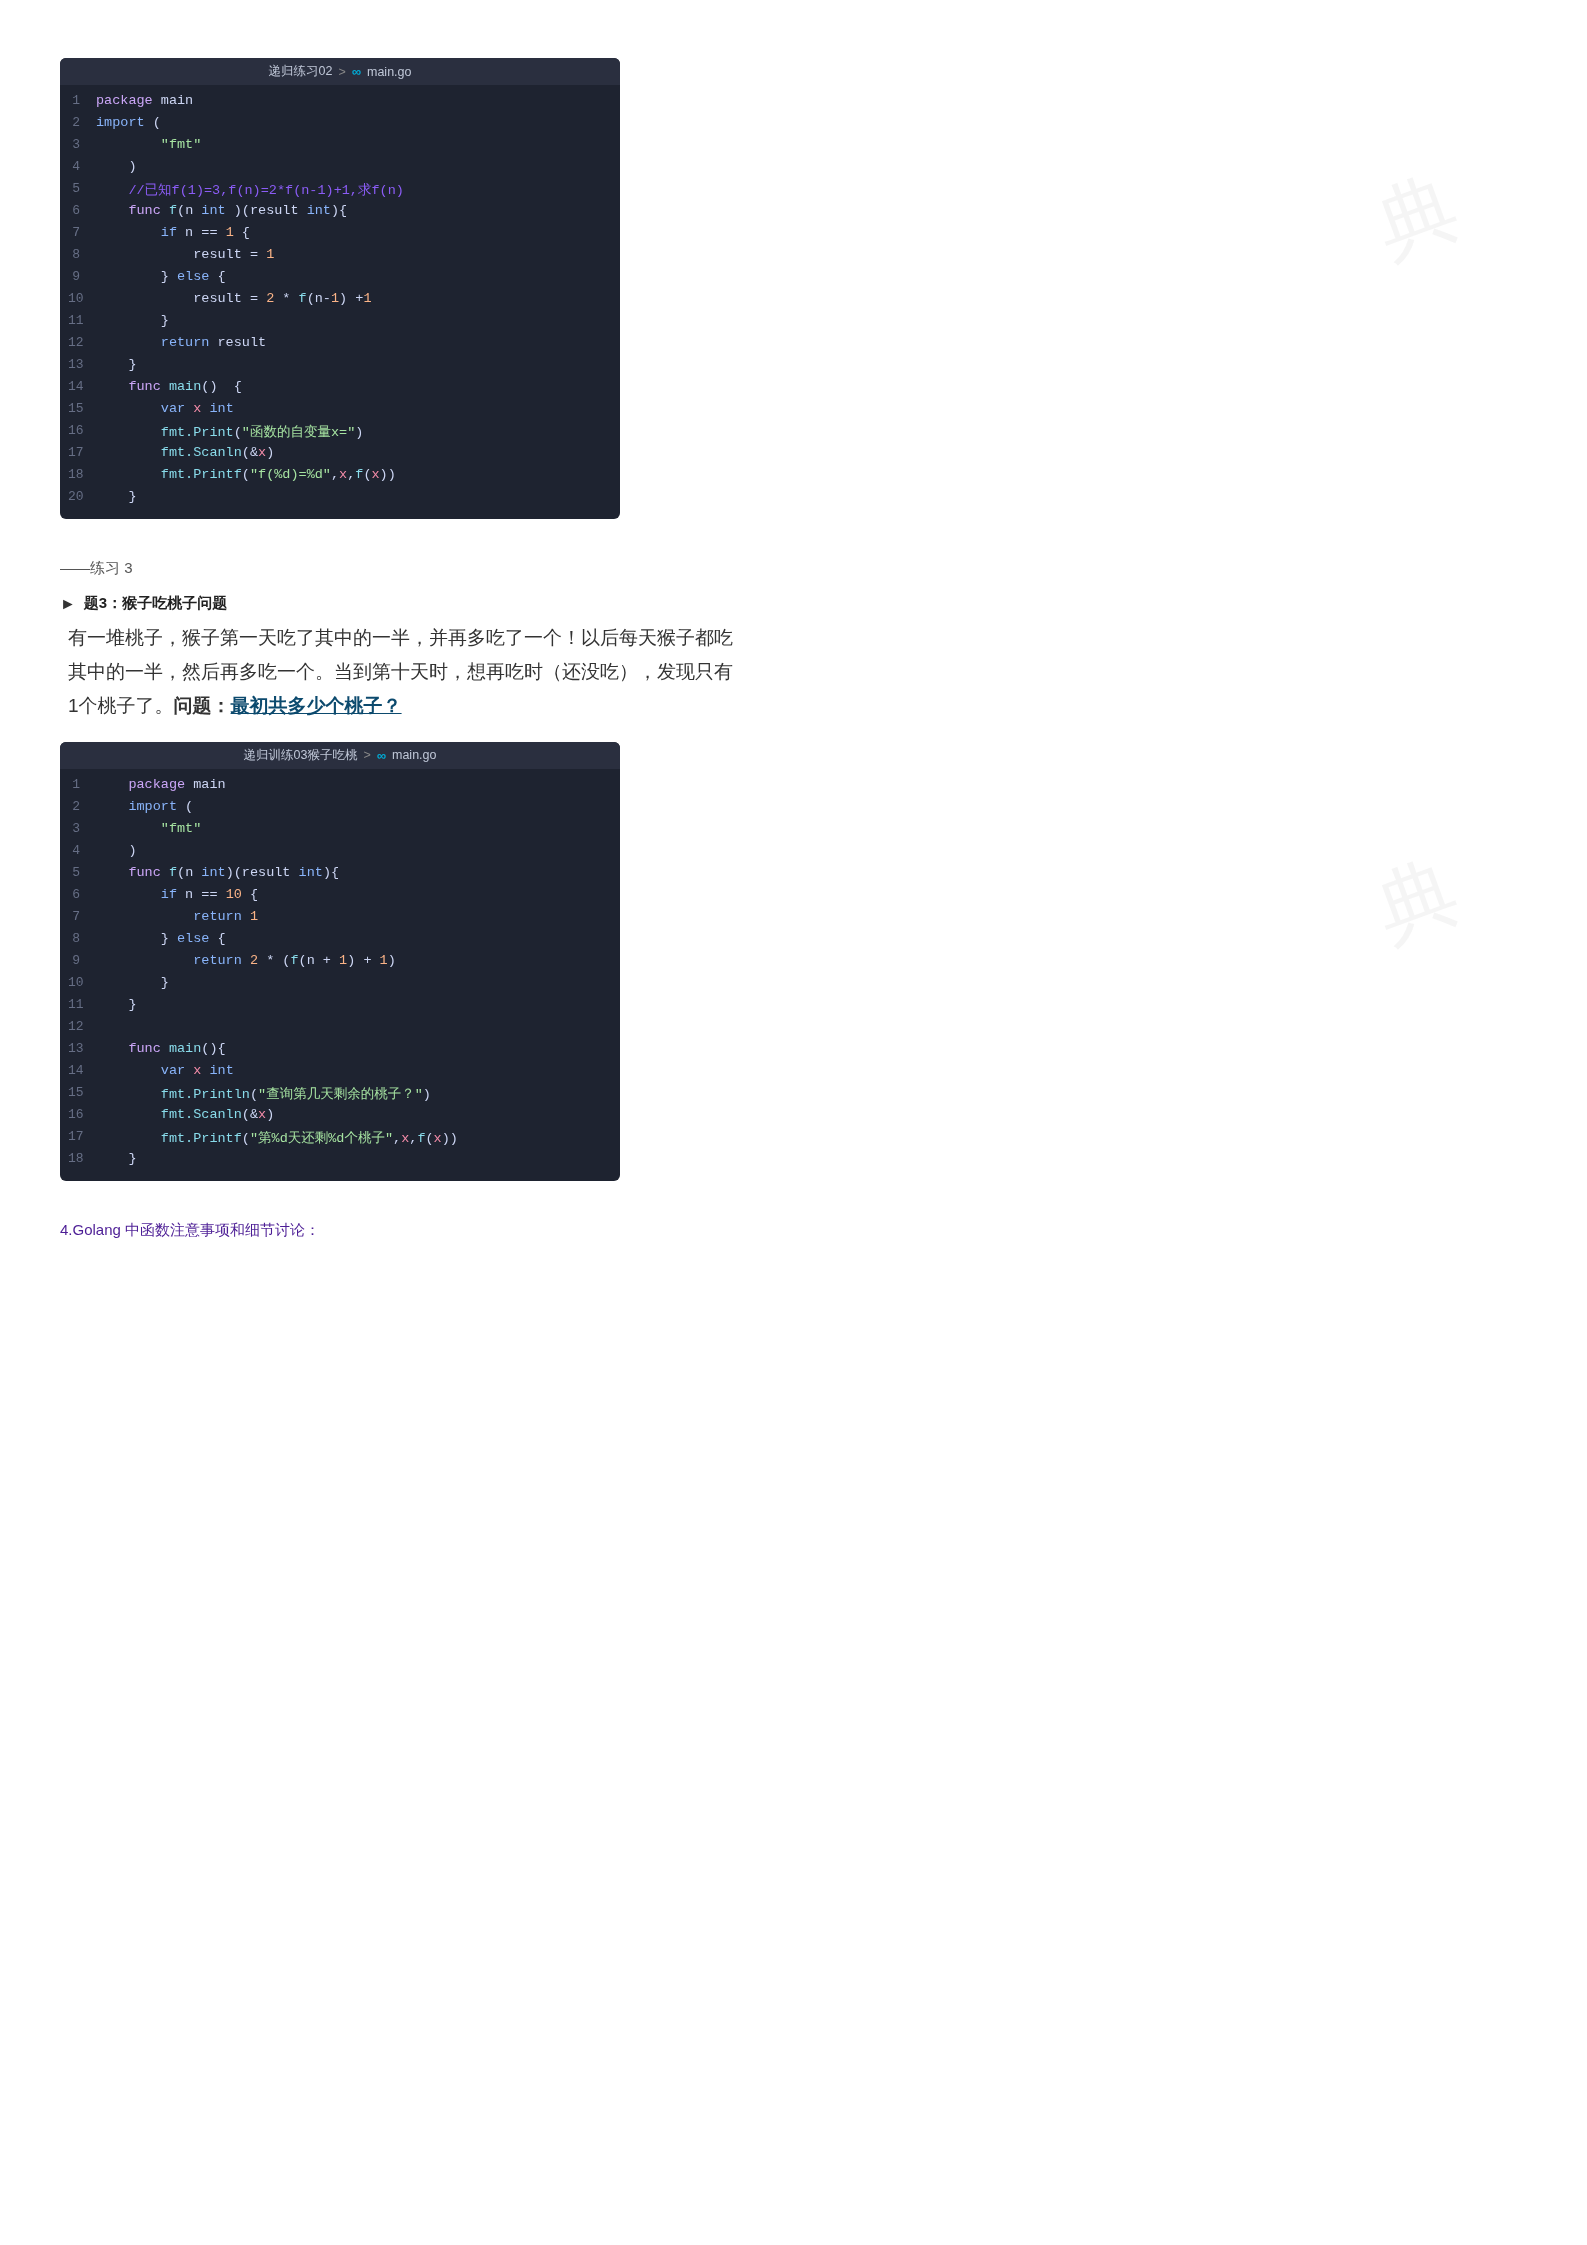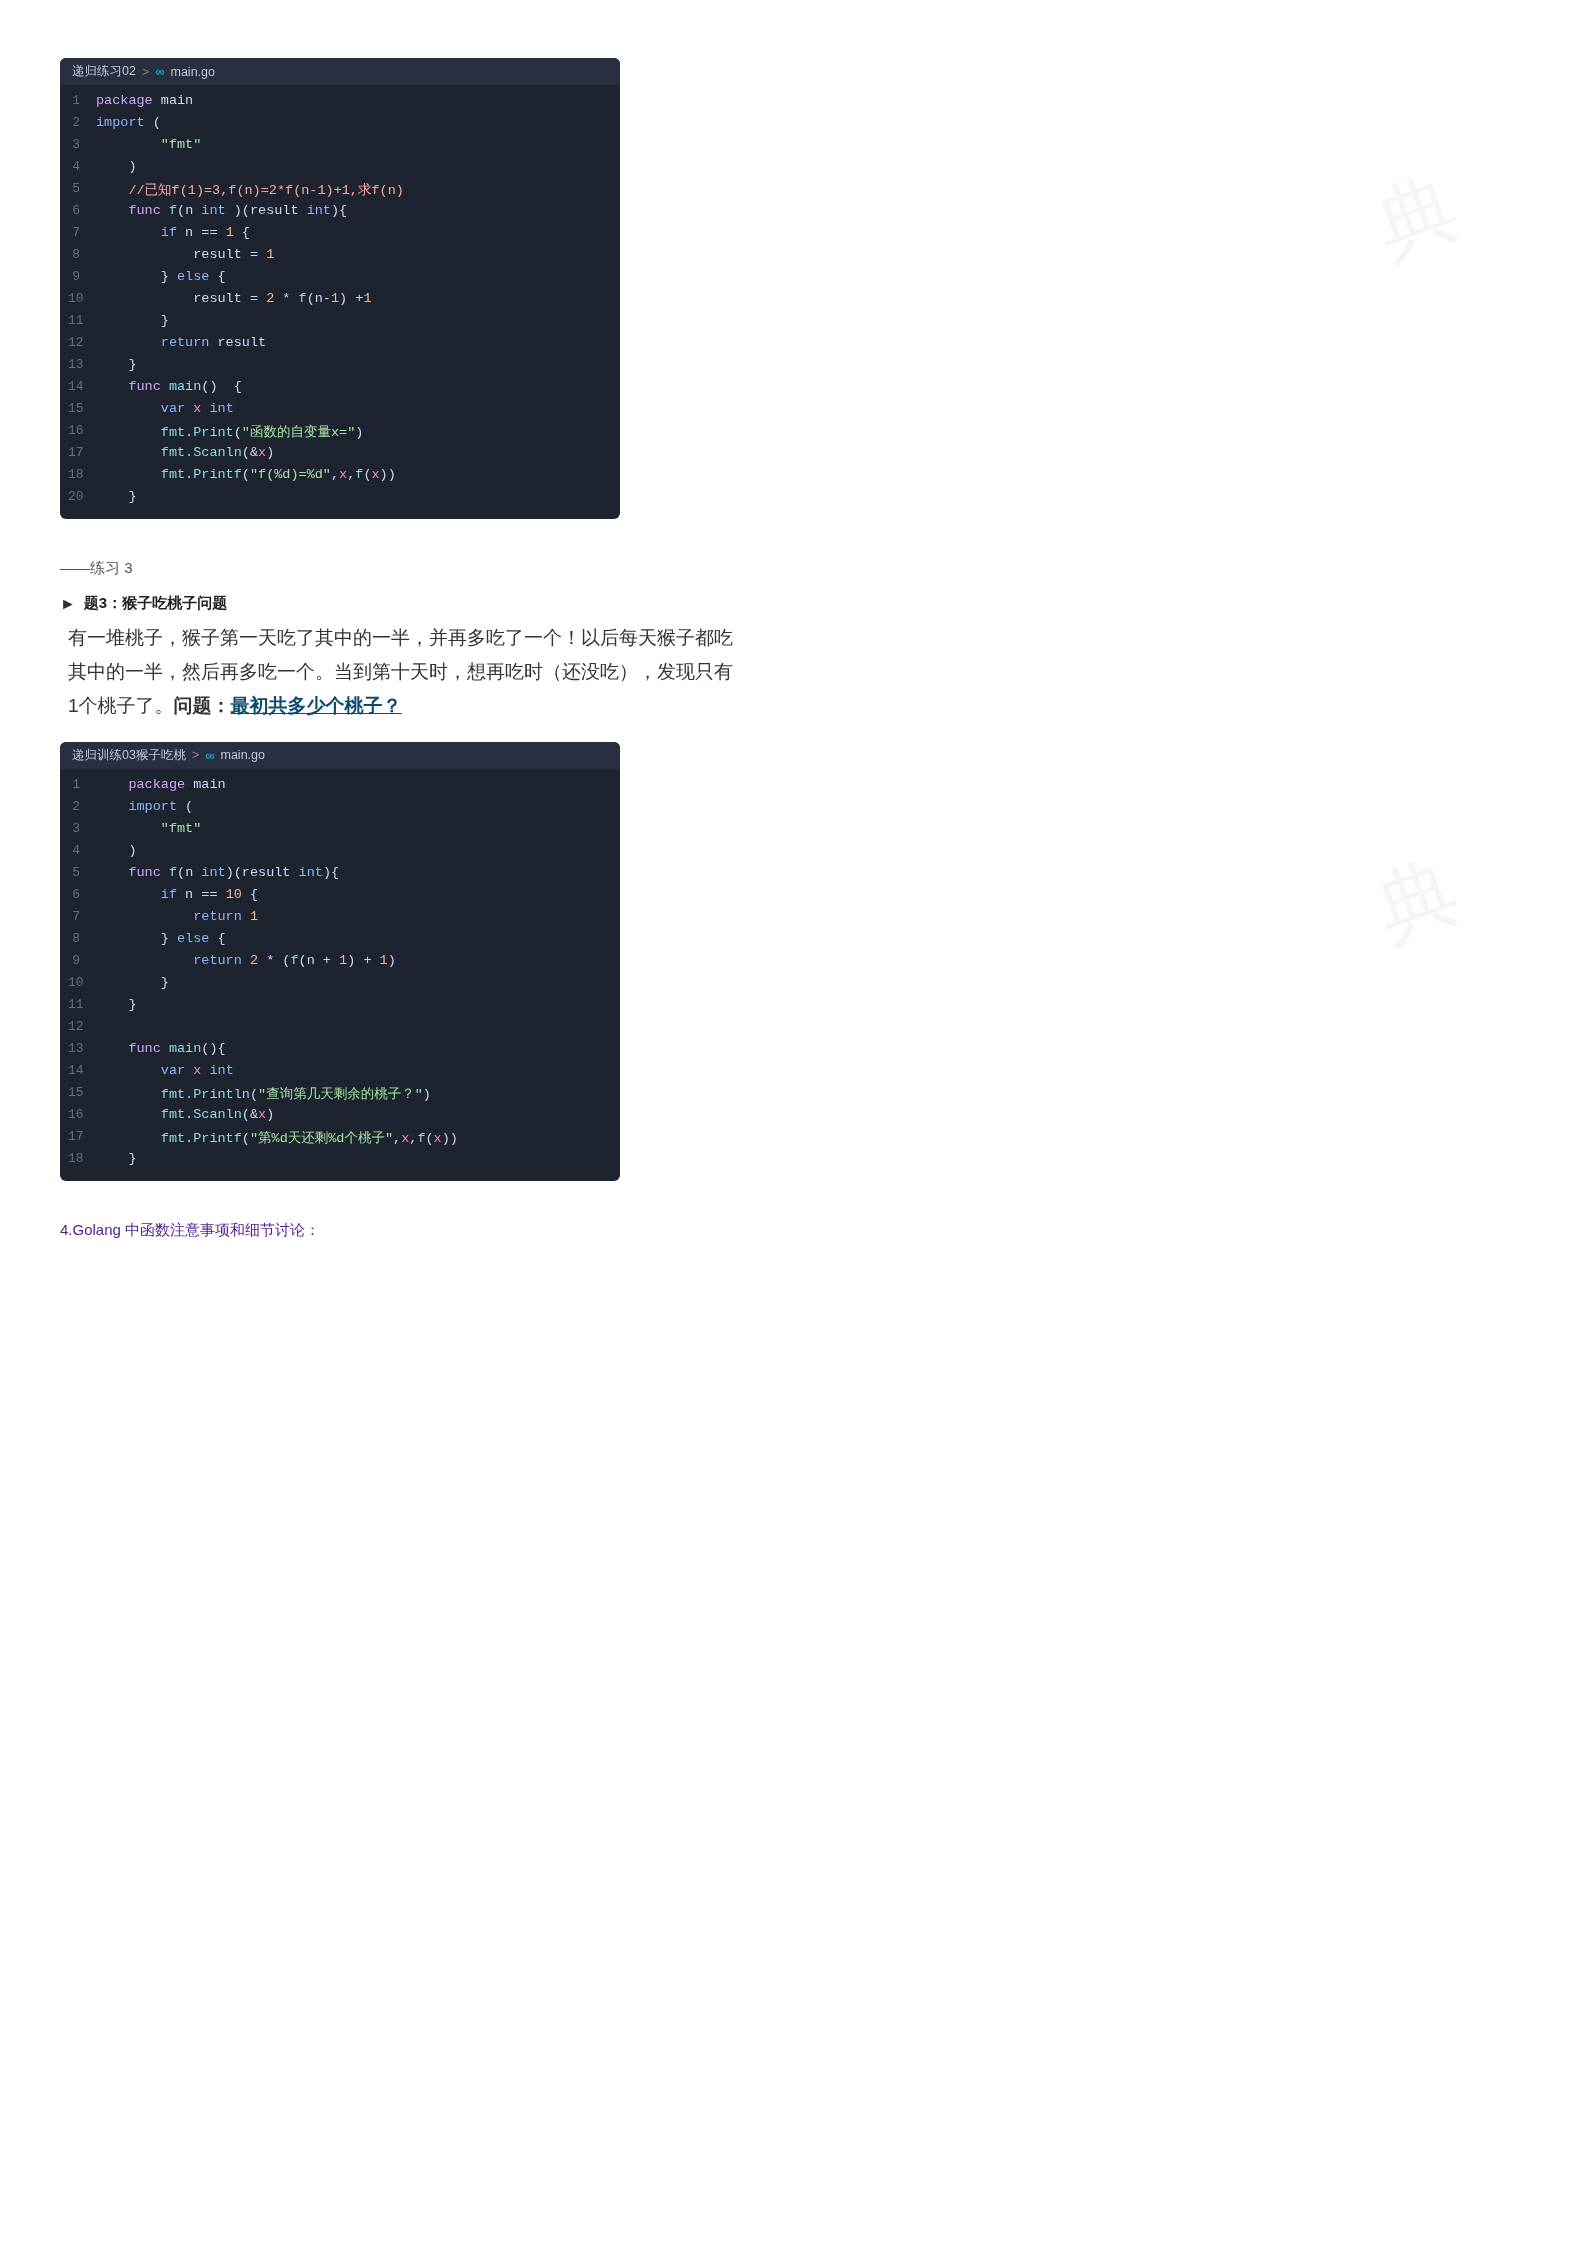--- a/index.html
+++ b/index.html
@@ -31,20 +31,21 @@
 
     .code-block-title {
       background: #2a2f3f;
       color: #c0c8d8;
       font-size: 12.5px;
       padding: 5px 12px;
       display: flex;
       align-items: center;
       gap: 6px;
       font-family: "PingFang SC", "Microsoft YaHei", sans-serif;
+      justify-content: center;
     }
 
     .code-block-title .breadcrumb-sep {
       color: #888;
     }
 
     .code-block-title .go-icon {
       color: #00acd7;
       font-weight: bold;
       font-size: 13px;
@@ -76,21 +77,21 @@
       color: #cdd6f4;
       white-space: pre;
       flex: 1;
       padding-right: 12px;
     }
 
     
     .kw { color: #89b4fa; } 
     .kw2 { color: #cba6f7; } 
     .str { color: #a6e3a1; } 
-    .cm { color: #fca5a5; } 
+    .cm { color: #8b5cf6; } 
     .fn { color: #89dceb; } 
     .num { color: #fab387; } 
     .plain { color: #cdd6f4; }
     .var-x { color: #f38ba8; } 
 
     
     .watermark {
       position: absolute;
       right: -30px;
       top: 20px;

